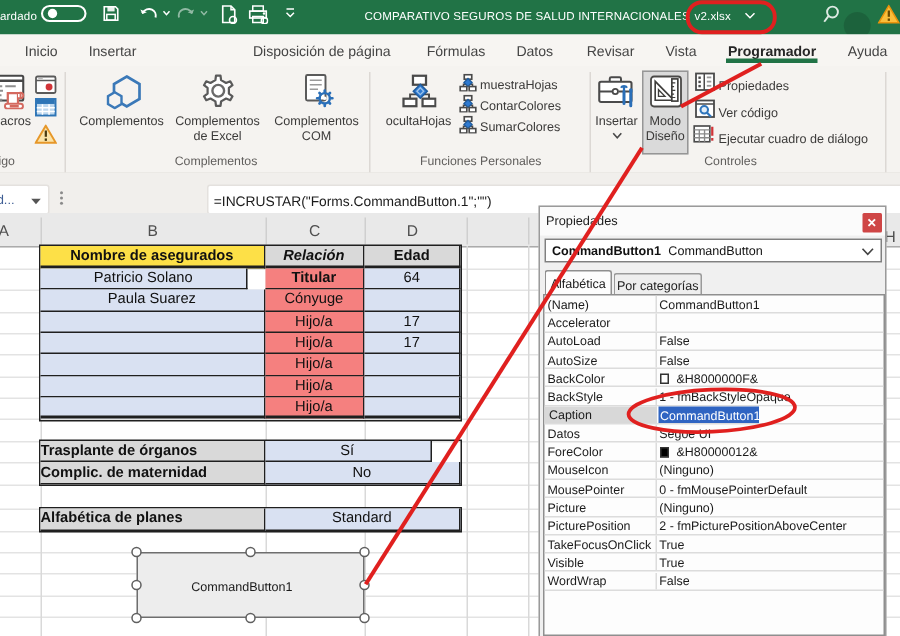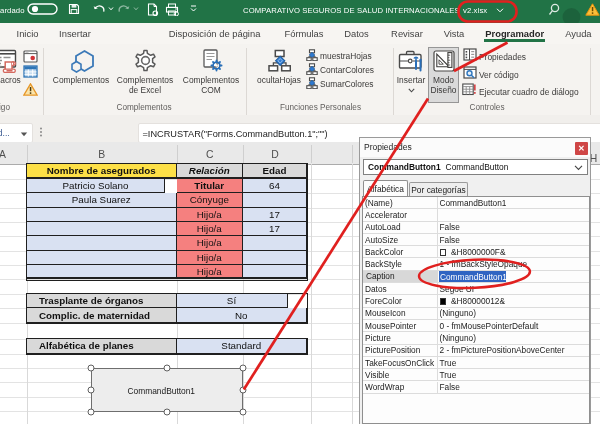--- a/index.html
+++ b/index.html
@@ -28,21 +28,21 @@
   #colhead{left:0;top:142px;width:600px;height:21.5px;background:#e9e9e9;border-bottom:1px solid #ababab}
   .clet{position:absolute;top:2px;height:21px;display:flex;align-items:center;justify-content:center;
     font-size:10.4px;color:#4f4f4f;transform:translateX(-50%)}
   .ctick{position:absolute;top:3px;width:1px;height:18px;background:#cfcfcf}
   
   .gl-h{position:absolute;height:1px;background:#e3e3e3}
   .gl-v{position:absolute;width:1px;background:#d9d9d9}
   .cell{position:absolute;display:flex;align-items:center;font-size:9.8px;color:#111;
     box-sizing:border-box;white-space:nowrap;overflow:hidden}
   .cell.c{justify-content:center}
-  .cell.l{justify-content:flex-start;padding-left:12px}
+  .cell.l{justify-content:flex-start;padding-left:0}
   .cell.b{font-weight:bold}
   
   #cmdbtn{background:#ededed;border:1.3px solid #6e6e6e;box-sizing:border-box}
   .handle{position:absolute;width:7px;height:7px;border-radius:50%;background:#fff;
     border:1.2px solid #5f5f5f;box-sizing:border-box;transform:translate(-50%,-50%)}
   
   #ppanel{left:359px;top:136.5px;width:231.5px;height:288px;background:#f0f0f0;
     border:1px solid #9a9a9a;box-sizing:border-box}
   #ppanel .title{position:absolute;left:4px;top:4px;font-size:8.5px;color:#1c1c1c;z-index:2}
   #pclose{position:absolute;right:1.5px;top:4px;width:13.5px;height:13.5px;background:#cf4646;

